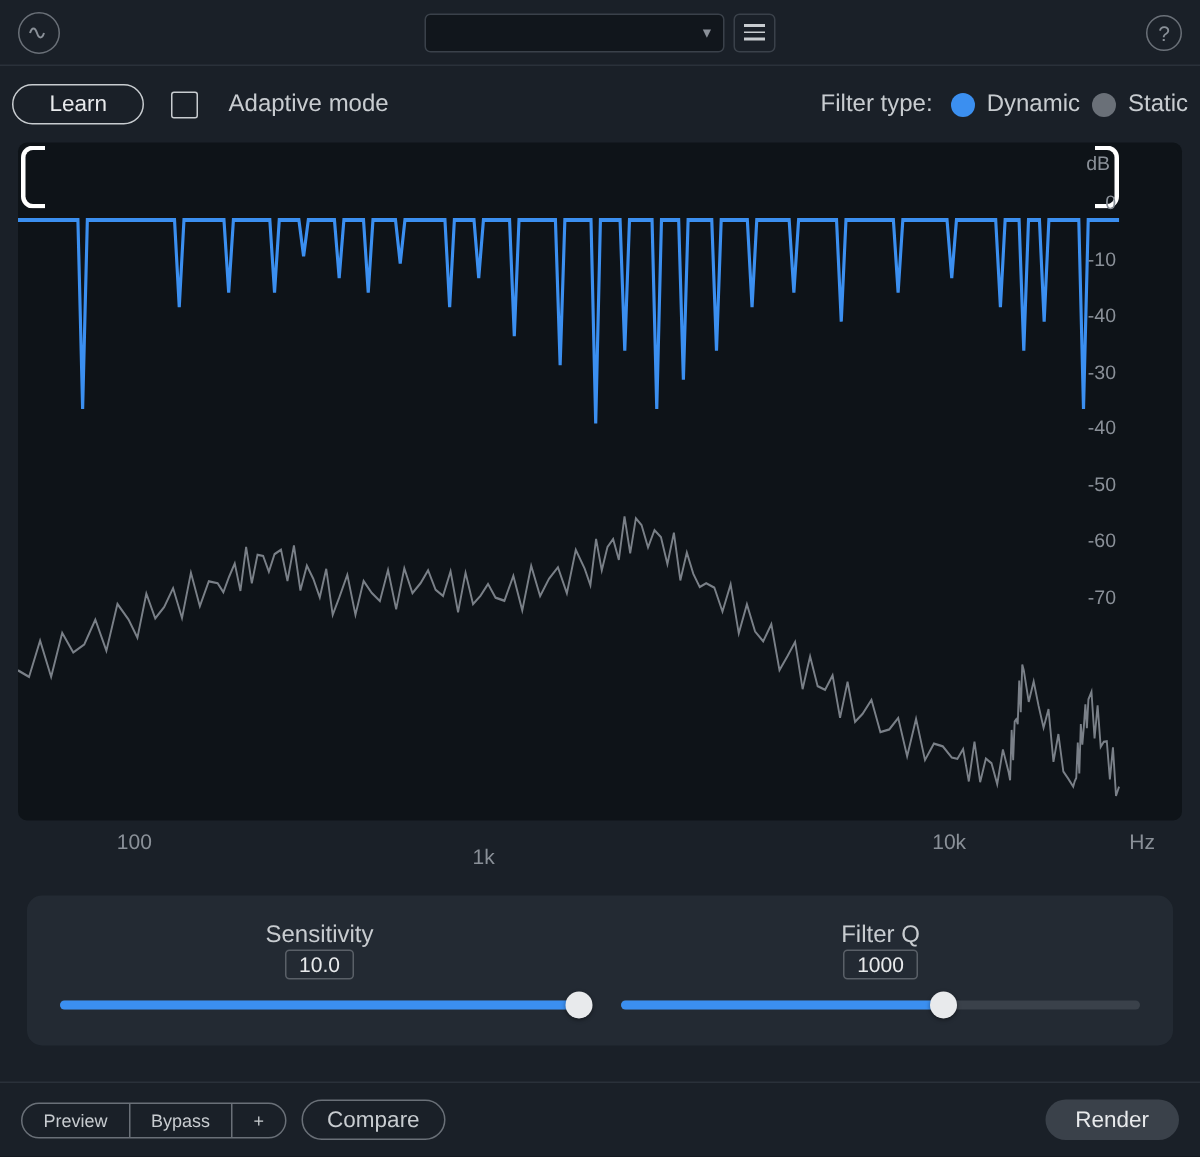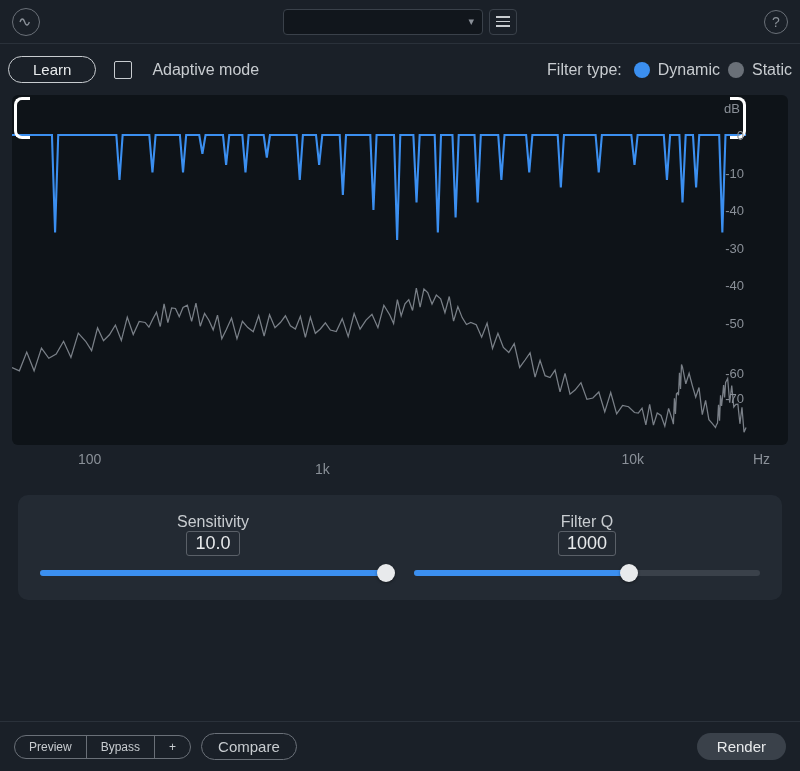--- a/index.html
+++ b/index.html
@@ -22,36 +22,36 @@
 .check-holder { display: flex; align-items: center; gap: 20px; font-size: 16px; }
 .checkbox { width: 18px; height: 18px; border: 1.5px solid #c8ccd0; border-radius: 2px; }
 .filter-type { margin-left: auto; display: flex; align-items: center; gap: 8px; font-size: 16px; }
 .radio { width: 16px; height: 16px; border-radius: 50%; display: inline-block; }
 .radio.on { background: #3b8ff0; }
 .radio.off { background: #6a7078; }
 .ft-label { margin-right: 4px; }
 
 
 .spectrum-wrap { margin: 4px 12px 0; position: relative; }
-.spectrum { background: #0e1318; border-radius: 6px; height: 350px; position: relative; overflow: hidden; }
+.spectrum { background: #0e1318; border-radius: 6px; height: 452px; position: relative; overflow: hidden; }
 .db-axis { position: absolute; right: 44px; top: 0; height: 350px; width: 32px; pointer-events: none; }
 .db-tick { position: absolute; right: 0; font-size: 13px; color: #8a9098; transform: translateY(-50%); }
 .db-unit { position: absolute; right: 48px; top: 6px; font-size: 13px; color: #8a9098; }
 .freq-axis { height: 30px; position: relative; font-size: 14px; color: #8a9098; }
 .freq-tick { position: absolute; top: 6px; transform: translateX(-50%); }
 .bracket-l, .bracket-r { position: absolute; top: 2px; width: 16px; height: 42px; border: 3px solid #fff; }
 .bracket-l { left: 2px; border-right: none; border-radius: 8px 0 0 8px; }
 .bracket-r { right: 42px; border-left: none; border-radius: 0 8px 8px 0; }
 
 
 .slider-panel { margin: 20px 18px 0; background: #232a33; border-radius: 10px; padding: 18px 22px 24px; display: flex; gap: 28px; }
 .slider-group { flex: 1; }
 .slider-head { display: flex; align-items: center; justify-content: space-between; margin-bottom: 14px; flex-direction: column; }
 .slider-label { font-size: 16px; color: #c8ccd0; }
-.slider-value { border: 1px solid #5a6068; border-radius: 3px; padding: 1px 8px; font-size: 18px; color: #e8eaec; background: transparent; min-width: 44px; text-align: center; }
+.slider-value { border: 1px solid #5a6068; border-radius: 3px; padding: 1px 8px; font-size: 14px; color: #e8eaec; background: transparent; min-width: 44px; text-align: center; }
 .slider-track { height: 6px; background: #3a414a; border-radius: 3px; position: relative; }
 .slider-fill { position: absolute; left: 0; top: 0; height: 100%; background: #3b8ff0; border-radius: 3px; }
 .slider-thumb { position: absolute; top: 50%; width: 18px; height: 18px; background: #e8eaec; border-radius: 50%; transform: translate(-50%, -50%); box-shadow: 0 1px 3px rgba(0,0,0,.4); }
 
 
 .bottombar { position: absolute; bottom: 0; left: 0; right: 0; height: 50px; border-top: 1px solid #2a313a; display: flex; align-items: center; padding: 0 14px; gap: 10px; }
 .seg { display: flex; border: 1.5px solid #6a7078; border-radius: 14px; overflow: hidden; }
 .seg button { background: transparent; border: none; color: #c8ccd0; font-size: 12px; padding: 4px 14px; cursor: pointer; }
 .seg button + button { border-left: 1.5px solid #6a7078; }
 .compare-btn { border: 1.5px solid #6a7078; border-radius: 14px; background: transparent; color: #c8ccd0; font-size: 15px; padding: 4px 16px; cursor: pointer; }
@@ -106,21 +106,21 @@
         <path d="M0,40 L38.087960446325596,40 L41.087960446325596,137.5 L44.087960446325596,40 L99.51096189372795,40 L102.51096189372795,85 L105.51096189372795,40 L130.94062913646772,40 L133.94062913646772,77.5 L136.94062913646772,40 L160.0930010117377,40 L163.0930010117377,77.5 L166.0930010117377,40 L178.5686250895168,40 L181.5686250895168,58.75 L184.5686250895168,40 L201.18096145806334,40 L204.18096145806334,70 L207.18096145806334,40 L219.65658553584245,40 L222.65658553584245,77.5 L225.65658553584245,40 L239.99162653691914,40 L242.99162653691914,62.5 L245.99162653691914,40 L271.421293779659,40 L274.421293779659,85 L277.421293779659,40 L289.8969178574381,40 L292.8969178574381,70 L295.8969178574381,40 L312.50925422598453,40 L315.50925422598453,100 L318.50925422598453,40 L341.6616261012545,40 L344.6616261012545,115 L347.6616261012545,40 L364.27396246980106,40 L367.27396246980106,145 L370.27396246980106,40 L382.7495865475801,40 L385.7495865475801,107.5 L388.7495865475801,40 L403.08462754865684,40 L406.08462754865684,137.5 L409.08462754865684,40 L420.0131165499996,40 L423.0131165499996,122.5 L426.0131165499996,40 L441.05433029812025,40 L444.05433029812025,107.5 L447.05433029812025,40 L463.66666666666663,40 L466.66666666666663,85 L469.66666666666663,40 L490.25344887159514,40 L493.25344887159514,77.5 L496.25344887159514,40 L520.3755446934687,40 L523.3755446934687,92.5 L526.3755446934687,40 L556.5193353568087,40 L559.5193353568087,77.5 L562.5193353568087,40 L590.6158770150643,40 L593.6158770150643,70 L596.6158770150643,40 L621.5618422458022,40 L624.5618422458022,85 L627.5618422458022,40 L636.4179608819902,40 L639.4179608819902,107.5 L642.4179608819902,40 L649.3720040469508,40 L652.3720040469508,92.5 L655.3720040469508,40 L674.3876636314535,40 L677.3876636314535,137.5 L680.3876636314535,40 L700,40" stroke="#3b8ff0" stroke-width="2" fill="none"></path>
         <path d="M0,272.5 L7.024033232159521,275.83565658522053 L14.048066464319094,257.1395339221192 L21.072099696478666,275.81371661729486 L28.09613292863824,253.1321642420277 L35.120166160797815,263.22790695778315 L42.14419939295733,259.08253473182606 L49.16823262511691,246.31564748216223 L56.19226585727648,262.4136895042059 L63.21629908943605,238.17255168864872 L70.24033232159563,246.25 L75.91122012427579,255.62413664759615 L81.582107926956,232.88576228400686 L87.25299572963621,245.68353397601425 L92.92388353231638,239.7839520650614 L98.5947713349966,230.06267646565448 L104.2656591376768,245.52111154593857 L109.93654694035702,222.09141346286705 L115.60743474303723,239.44405863810542 L121.27832254571744,226.50982375550467 L126.94921034839766,227.5 L130.56358941473164,232.19521235422343 L134.17796848106565,224.22127646364973 L137.79234754739963,217.27755852581078 L141.4067266137337,231.4851291277919 L145.02110568006768,208.78566481436349 L148.6354847464017,227.53662692530696 L152.24986381273567,212.88640802182059 L155.8642428790697,213.4408480489684 L159.47862194540372,221.6063256481124 L163.0930010117377,212.5 L167.20179705637022,210.19543839306326 L171.31059310100287,226.3130477772136 L175.41938914563536,208.0077693765859 L179.528185190268,231.2560245192128 L183.63698123490053,218.4440612151903 L187.74577727953306,225.24390918408835 L191.8545733241657,234.83842007471088 L195.96336936879823,220.08081226734404 L200.07216541343075,243.8346068182135 L204.18096145806334,235 L209.35743228244502,223.13310736888374 L214.53390310682664,243.8424459137276 L219.71037393120832,226.32403521632514 L224.8868447555899,232.55727595988162 L230.06331557997157,236.73071326518073 L235.23978640435325,220.64633785212746 L240.41625722873482,240.9830690949679 L245.5927280531165,219.8001296365775 L250.76919887749818,232.62175159893258 L255.9456697018798,227.5 L260.7084692971847,220.79159616157546 L265.47126889248966,230.86304697379347 L270.2340684877946,234.0483034433201 L274.99686808309946,221.34617045304506 L279.75966767840436,242.4784228147682 L284.5224672737093,222.10817805642938 L289.28526686901427,238.3000861932637 L294.0480664643191,233.97776539056574 L298.810866059624,227.8895281209584 L303.57366565492896,235 L309.24455345760913,236.55730704712312 L314.91544126028924,223.67077123803494 L320.5863290629696,241.57073130716847 L326.2572168656497,218.55105361663107 L331.92810466833,234.15277221098265 L337.59899247101015,225.16451373717598 L343.2698802736903,219.2643796410067 L348.94076807637055,232.71614584779573 L354.6116558790507,210.2550931557562 L360.282543681731,220 L363.8969227480649,228.51214393303962 L367.511301814399,204.63635001382062 L371.125680880733,220.9147798624994 L374.740059947067,208.8626498973013 L378.35443901340096,204.71059351725063 L381.96881807973506,215.4889916349207 L385.583197146069,193.04227830150776 L389.1975762124031,212.0215466208647 L392.81195527873695,193.9591736846069 L396.42633434507104,197.5 L400.53513038970357,209.0723153190891 L404.64392643433615,200.08991848661086 L408.7527224789687,203.7118651601917 L412.8615185236012,217.63931600549776 L416.9703145682339,201.48222651508095 L421.07911061286643,226.04903207837813 L425.187906657499,211.62450460454585 L429.29670270213154,222.61318364744074 L433.40549874676407,229.48731322206618 L437.51429479139665,227.5 L442.69076561577833,229.75113953402567 L447.86723644015996,242.17870017641442 L453.04370726454164,228.0723487714612 L458.22017808892326,253.43273251461846 L463.39664891330494,238.38354964388014 L468.5731197376866,252.4103410783287 L473.74959056206814,257.5280296661929 L478.9260613864498,248.6813647622692 L484.1025322108315,272.4301399833312 L489.2790030352131,265 L494.041802630518,257.8080091490298 L498.80460222582303,282.16741803029464 L503.5674018211279,265.2498156797377 L508.33020141643277,280.6746451686781 L513.0930010117377,282.51725095210145 L517.8558006070426,275.05559360672123 L522.6186002023476,296.95805167601867 L527.3813997976524,278.3573584454473 L532.1441993929574,299.09399760377863 L536.9069989882623,295 L542.5778867909424,287.73534814964194 L548.2487745936226,304.38886324830884 L553.9196623963029,302.9721616985209 L559.590550198983,297.0381060011496 L565.2614380016634,316.8366033438582 L570.9323258043435,297.50489673558707 L576.6032136070237,318.81329151055735 L582.2741014097039,310.31814769282494 L587.944989212384,311.73566654295814 L593.6158770150643,317.5 L597.2302560813982,318.1604141824082 L600.8446351477323,313.1155101419759 L604.4590142140663,329.82085788797144 L608.0733932804003,309.30230006974494 L611.6877723467344,330.1726814438945 L615.3021514130683,318.06304709923756 L618.9165304794024,320.50517831606356 L622.5309095457364,331.2446195834238 L626.1452886120703,313.3583974553628 L629.7596676784044,325 L630.7254969987629,329.1678450027221 L631.6913263191215,303.25232987339496 L632.65715563948,318.91045377936166 L633.6229849598388,298.8616078133779 L634.5888142801973,297.8052873734679 L635.5546436005559,300.2408138036605 L636.5204729209145,277.76094382525537 L637.4863022412729,294.0507239451658 L638.4521315616315,269.49481751810833 L639.4179608819902,272.5 L642.5609276062643,288.76655256015084 L645.7038943305382,278.23020564792625 L648.8468610548122,290.868273017472 L651.9898277790862,302.1451296364815 L655.1327945033602,292.5564577351094 L658.2757612276341,319.7211073838535 L661.4187279519081,305.41029920874644 L664.5616946761821,324.696843674747 L667.7046614004561,328.47101428398054 L670.84762812473,332.5 L671.8134574450886,329.67623904040977 L672.7792867654472,327.9725014351161 L673.7451160858056,309.73750374169657 L674.7109454061642,325.7385453056532 L675.6767747265229,300.1996749980968 L676.6426040468815,310.88476658411963 L677.6084333672401,301.6666835804131 L678.5742626875987,289.984404684502 L679.5400920079572,302.38506960695906 L680.5059213283159,287.5 L682.4553291954842,283.5447990772883 L684.4047370626527,307.6028000288573 L686.3541449298211,290.62263080961526 L688.3035527969895,311.99929425001443 L690.252960664158,309.35326587131965 L692.2023685313264,309.0976962200696 L694.1517763984947,328.8101221428169 L696.1011842656632,312.26237397911854 L698.0505921328315,337.25113982650174 L700,332.5 " stroke="#7a8088" stroke-width="1.2" fill="none"></path>
       </svg>
     <div class="db-axis" id="db-axis">
         <span class="db-tick" style="top: 40px;">0</span>
         <span class="db-tick" style="top: 77.5px;">-10</span>
         <span class="db-tick" style="top: 115px;">-40</span>
         <span class="db-tick" style="top: 152.5px;">-30</span>
         <span class="db-tick" style="top: 190px;">-40</span>
         <span class="db-tick" style="top: 227.5px;">-50</span>
-        <span class="db-tick" style="top: 265px; margin-top: 13px;">-60</span>
+        <span class="db-tick" style="top: 265px;">-60</span>
         <span class="db-tick" style="top: 302.5px;">-70</span>
       </div>
   </div>
   <div class="freq-axis" id="freq-axis">
     <span class="freq-tick" style="right:18px; transform:none;">Hz</span>
   <span class="freq-tick" style="left: 10%;">100</span>
       <span class="freq-tick" style="left: 40%; margin-top: 10px;">1k</span>
       <span class="freq-tick" style="left: 80%;">10k</span>
     </div>
 </div>

